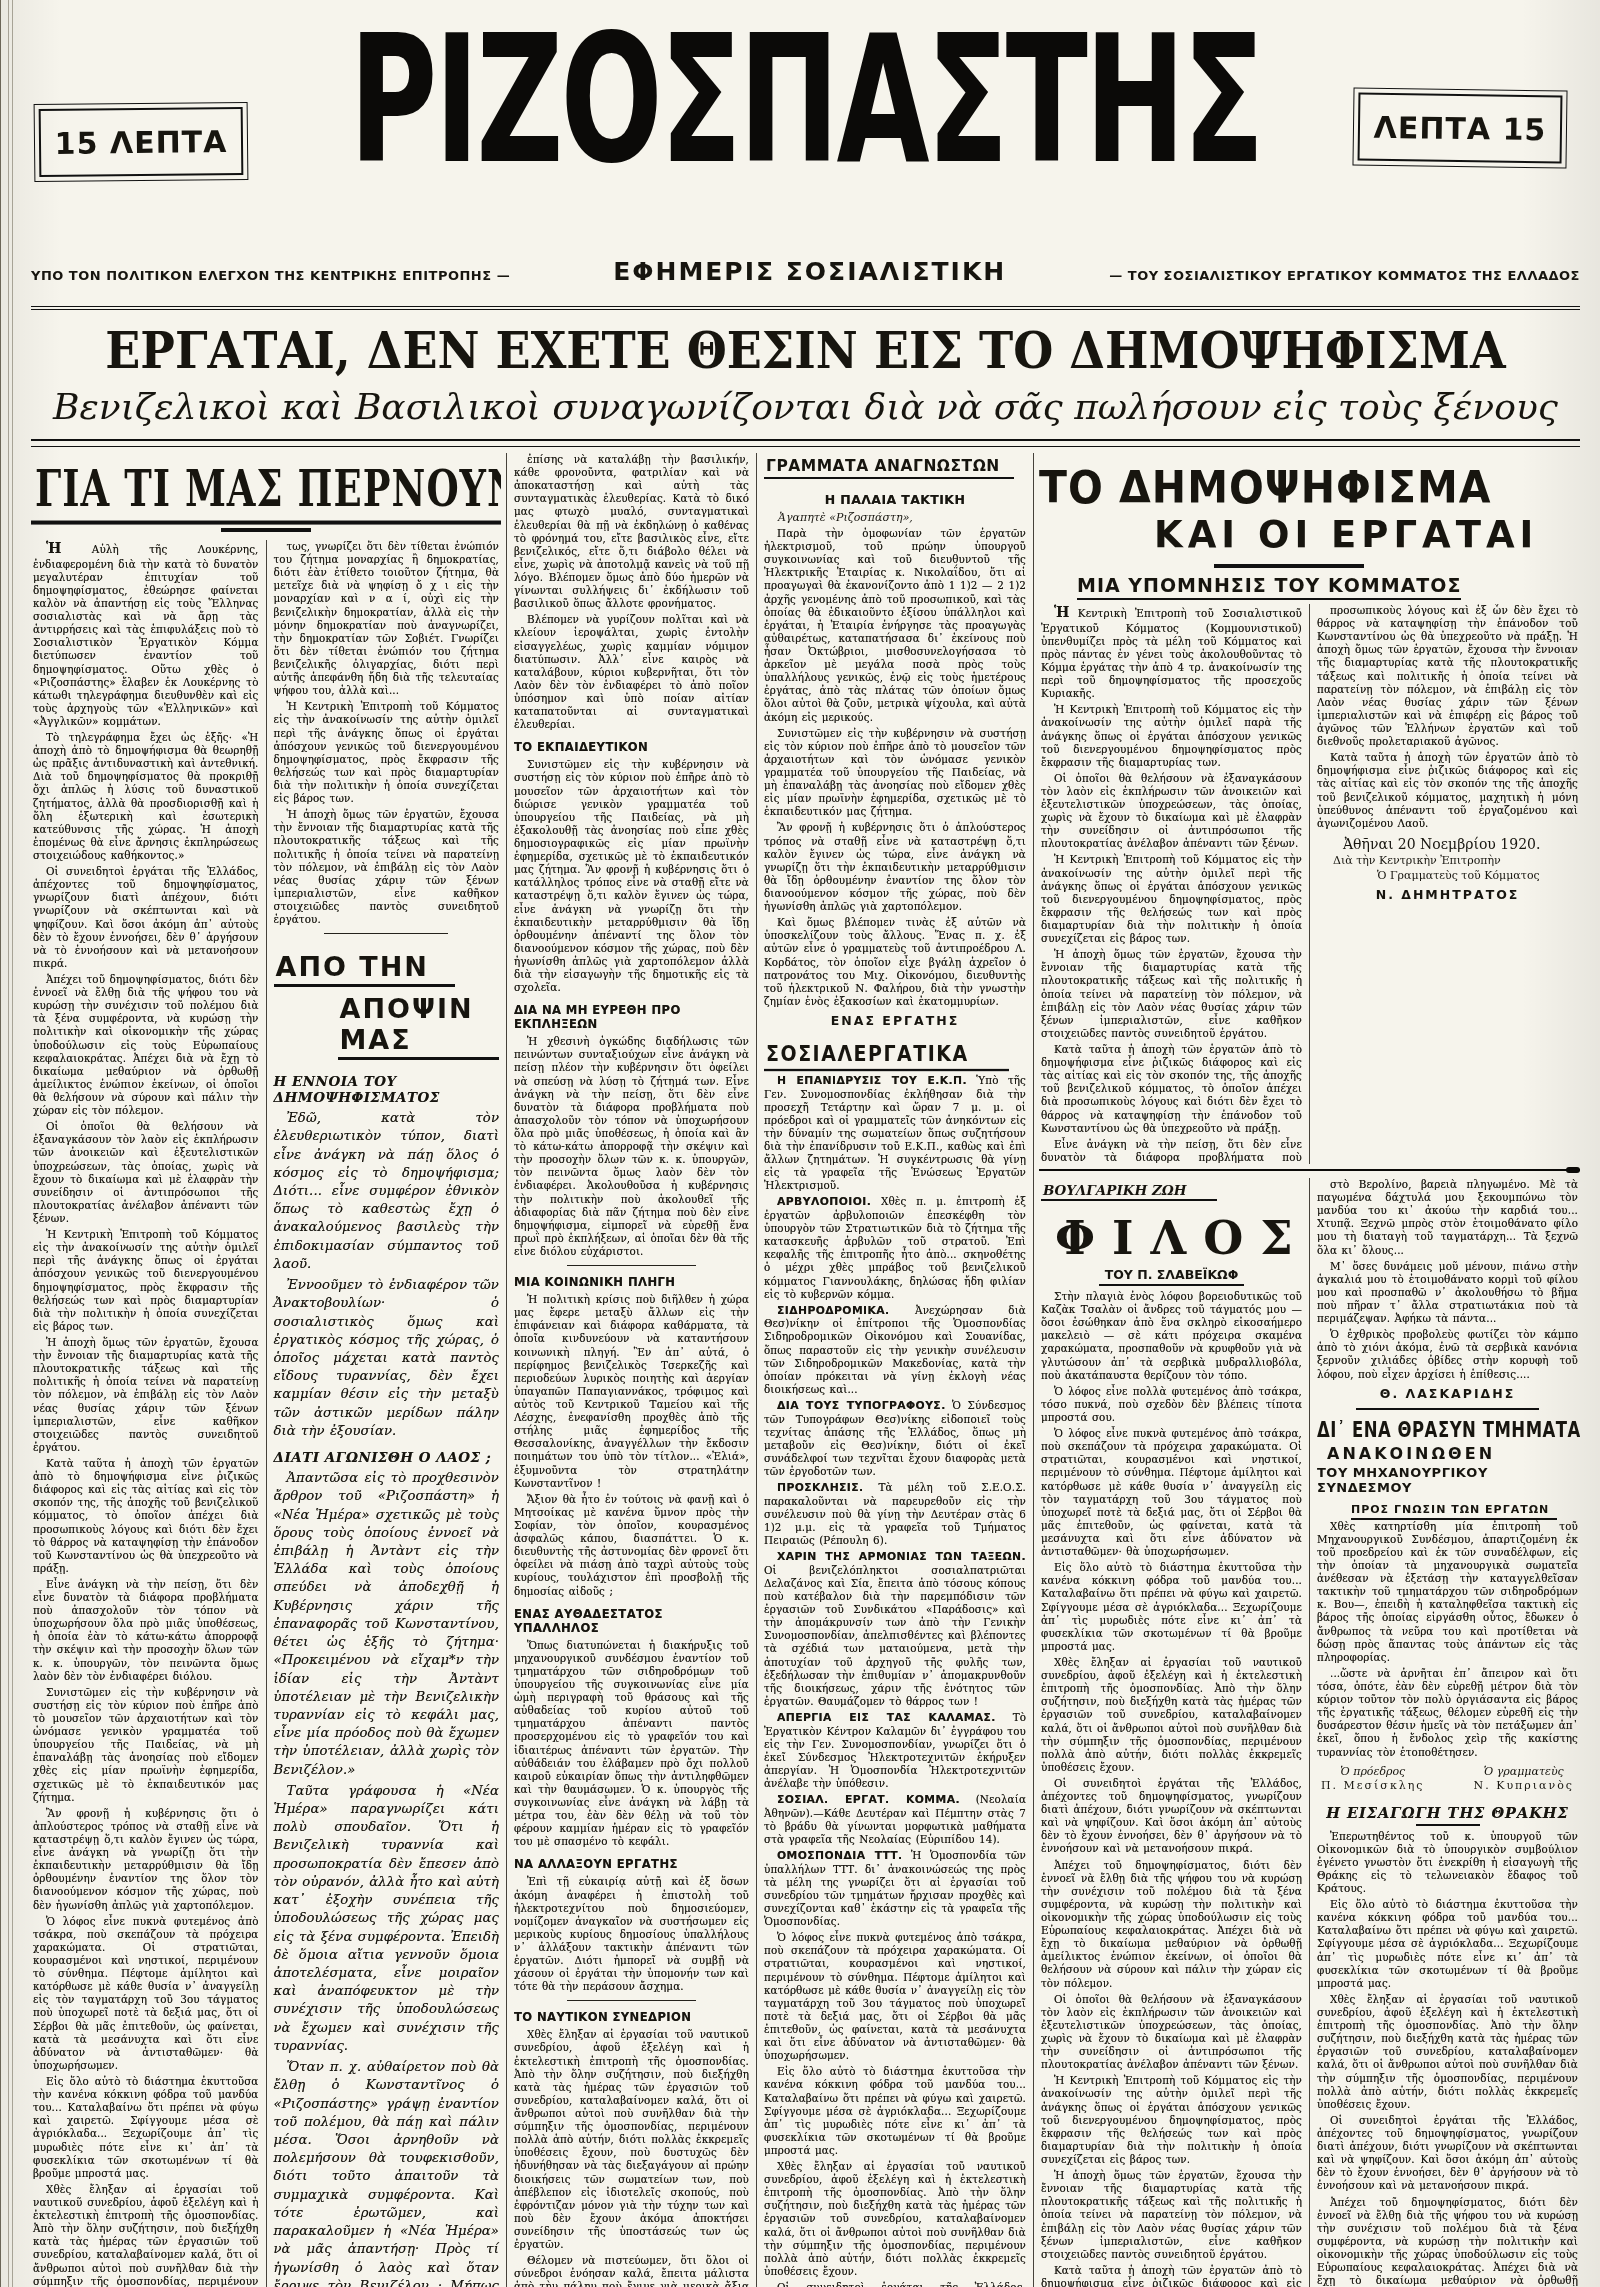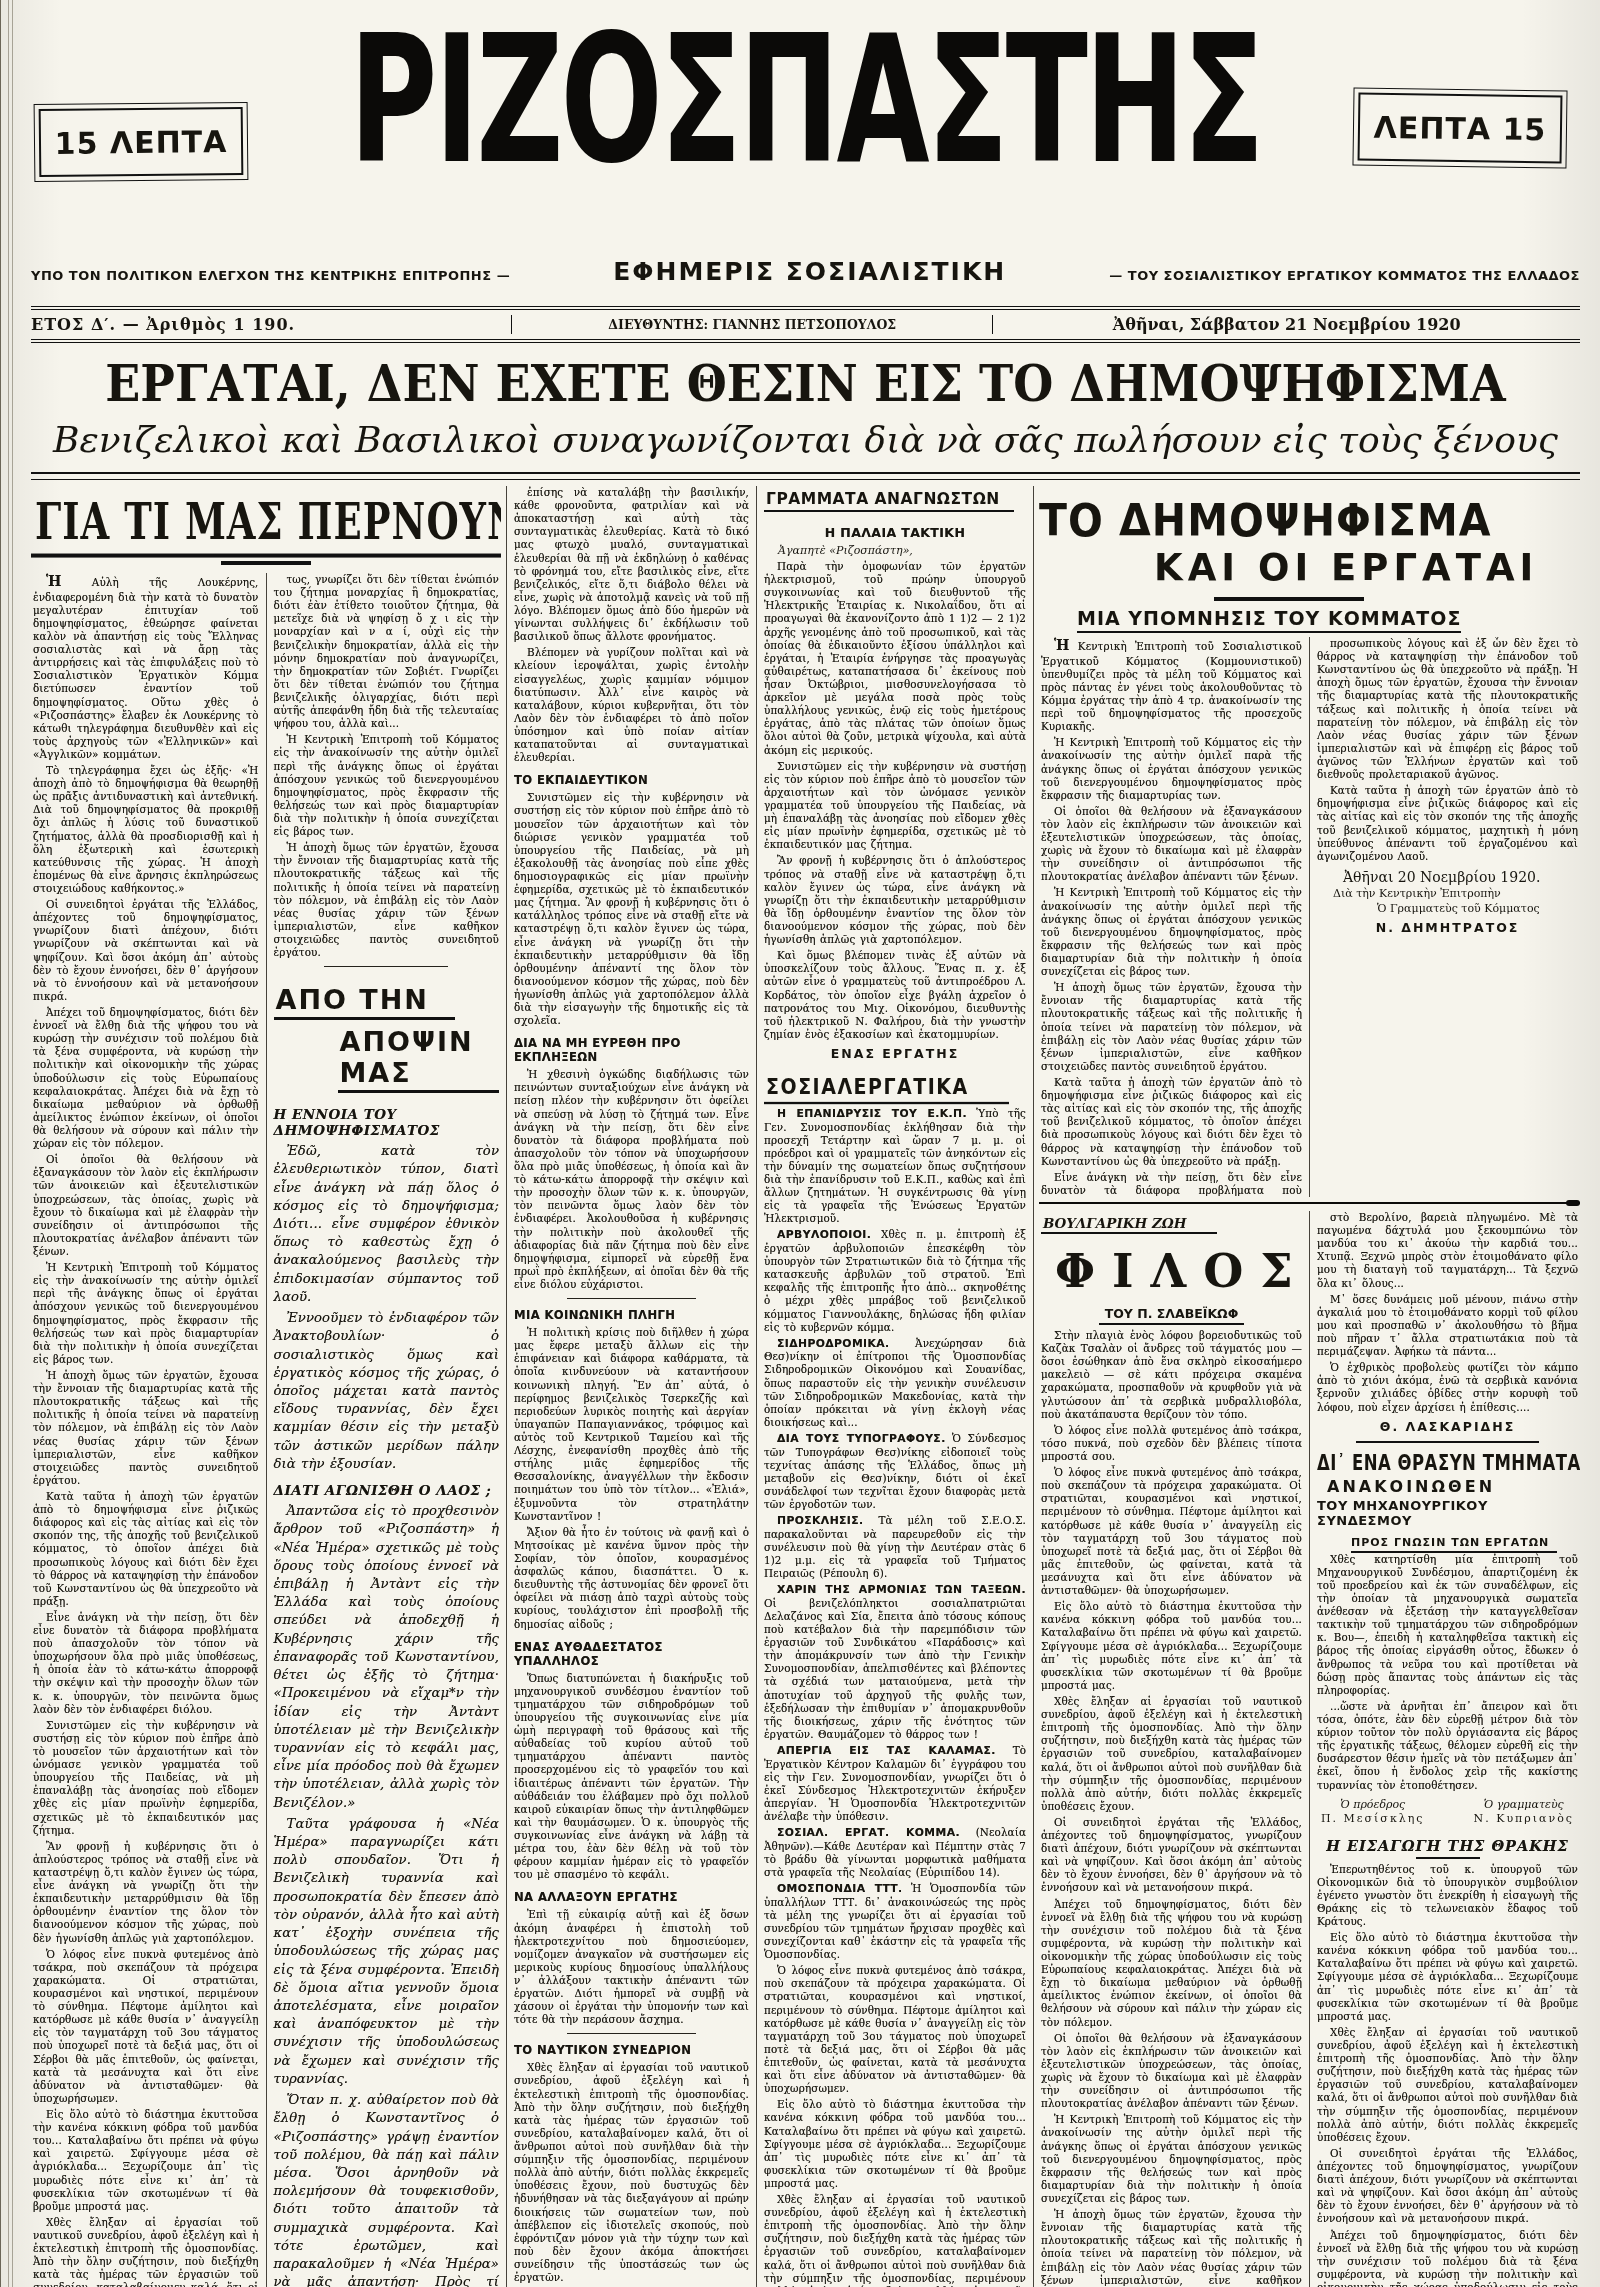--- a/index.html
+++ b/index.html
@@ -99,21 +99,21 @@
   .rule{width:55%; border-top:1px solid #25221c; margin:7px auto;}
   .rule.heavy{border-top:2px solid #111; width:70%;}
   .line{margin:2px 0;}
   .line.sec-a{font:bold 27px "DejaVu Sans", sans-serif; letter-spacing:2px; border-bottom:3px solid #111; display:inline-block; padding:6px 26px 2px 2px; margin-top:4px;}
   .line.sec-b{font:bold 27px "DejaVu Sans", sans-serif; letter-spacing:2px; border-bottom:3px solid #111; display:inline-block; margin-left:64px; padding:2px 2px 2px; margin-bottom:4px;}
   .line.colhead{font:bold 15.5px "DejaVu Sans", sans-serif; letter-spacing:.5px; border-bottom:2px solid #111; display:inline-block; padding:2px 14px 2px 2px; margin:2px 0 4px;}
   .line.colhead2{font:bold 19px "DejaVu Sans", sans-serif; letter-spacing:1.5px; border-bottom:2px solid #111; display:inline-block; padding:2px 40px 3px 2px; margin:8px 0 5px; transform:scaleY(1.15); transform-origin:left center;}
   .line.salute{font-size:11px; font-style:italic; padding-left:14px; margin:2px 0 3px;}
   .line.kicker{font:bold italic 13.5px "DejaVu Serif", serif; border-bottom:2px solid #111; display:inline-block; padding:2px 30px 1px 2px; margin-top:2px;}
   .line.story-title{font:bold 46px "DejaVu Serif", serif; letter-spacing:17px; text-align:center; padding-left:14px; margin:8px 0 2px; white-space:nowrap;}
-  .line.byline{font:bold 12.5px "DejaVu Sans", sans-serif; text-align:center; margin:8px 0 8px;}
+  .line.byline{font:bold 12.5px "DejaVu Sans", sans-serif; text-align:center; margin:2px 0 8px;}
   .line.byline span{border-bottom:2px solid #111; padding:0 6px 2px;}
   .line.date-right{font-size:14px; padding-left:26px; margin-top:6px;}
   .line.sig-small{font-size:11px; padding-left:16px;}
   .line.sig-small2{font-size:11px; padding-left:60px;}
   .line.hd1{font:bold 16.5px "DejaVu Sans", sans-serif; letter-spacing:.5px; transform:scaleY(1.3); transform-origin:left top; margin:6px 0 8px; white-space:nowrap;}
   .line.hd2{font:bold 16px "DejaVu Sans", sans-serif; letter-spacing:3px; margin:4px 0 2px; padding-left:10px;}
   .line.hd3{font:bold 13px "DejaVu Sans", sans-serif; letter-spacing:.5px; margin:0 0 3px;}
   .line.hd4{font:bold 11px "DejaVu Sans", sans-serif; letter-spacing:1px; border-bottom:2px solid #111; display:inline-block; padding:1px 8px 2px 0; margin:2px 0 0 34px;}
   .twosig{display:flex; justify-content:space-between; margin:6px 4px 12px; font-size:11px;text-align:center;}
   .twosig .who{font-style:italic;}
@@ -133,27 +133,20 @@
       <span>ΛΕΠΤΑ 15</span>
     </div>
   </div>
 
   <div class="subtitle-row">
     <span class="subtitle-side">ΥΠΟ ΤΟΝ ΠΟΛΙΤΙΚΟΝ ΕΛΕΓΧΟΝ ΤΗΣ ΚΕΝΤΡΙΚΗΣ ΕΠΙΤΡΟΠΗΣ —</span>
     <span class="subtitle-center">ΕΦΗΜΕΡΙΣ ΣΟΣΙΑΛΙΣΤΙΚΗ</span>
     <span class="subtitle-side">— ΤΟΥ ΣΟΣΙΑΛΙΣΤΙΚΟΥ ΕΡΓΑΤΙΚΟΥ ΚΟΜΜΑΤΟΣ ΤΗΣ ΕΛΛΑΔΟΣ</span>
   </div>
 
-  <div class="dateline">
-    <span class="seg dl-edition">ΕΤΟΣ Δ′. — Ἀριθμὸς 1 190.</span>
-    <span class="dl-sep"></span>
-    <span class="seg dl-director">ΔΙΕΥΘΥΝΤΗΣ: ΓΙΑΝΝΗΣ ΠΕΤΣΟΠΟΥΛΟΣ</span>
-    <span class="dl-sep"></span>
-    <span class="seg dl-date">Ἀθῆναι, Σάββατον 21 Νοεμβρίου 1920</span>
-  </div>
 
   <div class="banner-headline">ΕΡΓΑΤΑΙ, ΔΕΝ ΕΧΕΤΕ ΘΕΣΙΝ ΕΙΣ ΤΟ ΔΗΜΟΨΗΦΙΣΜΑ</div>
   <div class="banner-sub">Βενιζελικοὶ καὶ Βασιλικοὶ συναγωνίζονται διὰ νὰ σᾶς πωλήσουν εἰς τοὺς ξένους</div>
   <div class="hr-double"></div>
 
   <div class="body-grid">
 
     <div class="group-left">
       <div class="giati-wrap">
         <span class="giati">ΓΙΑ ΤΙ ΜΑΣ ΠΕΡΝΟΥΝ ;</span>

